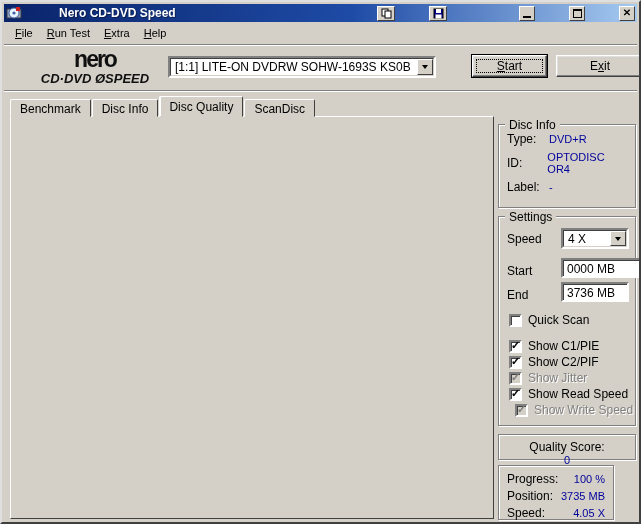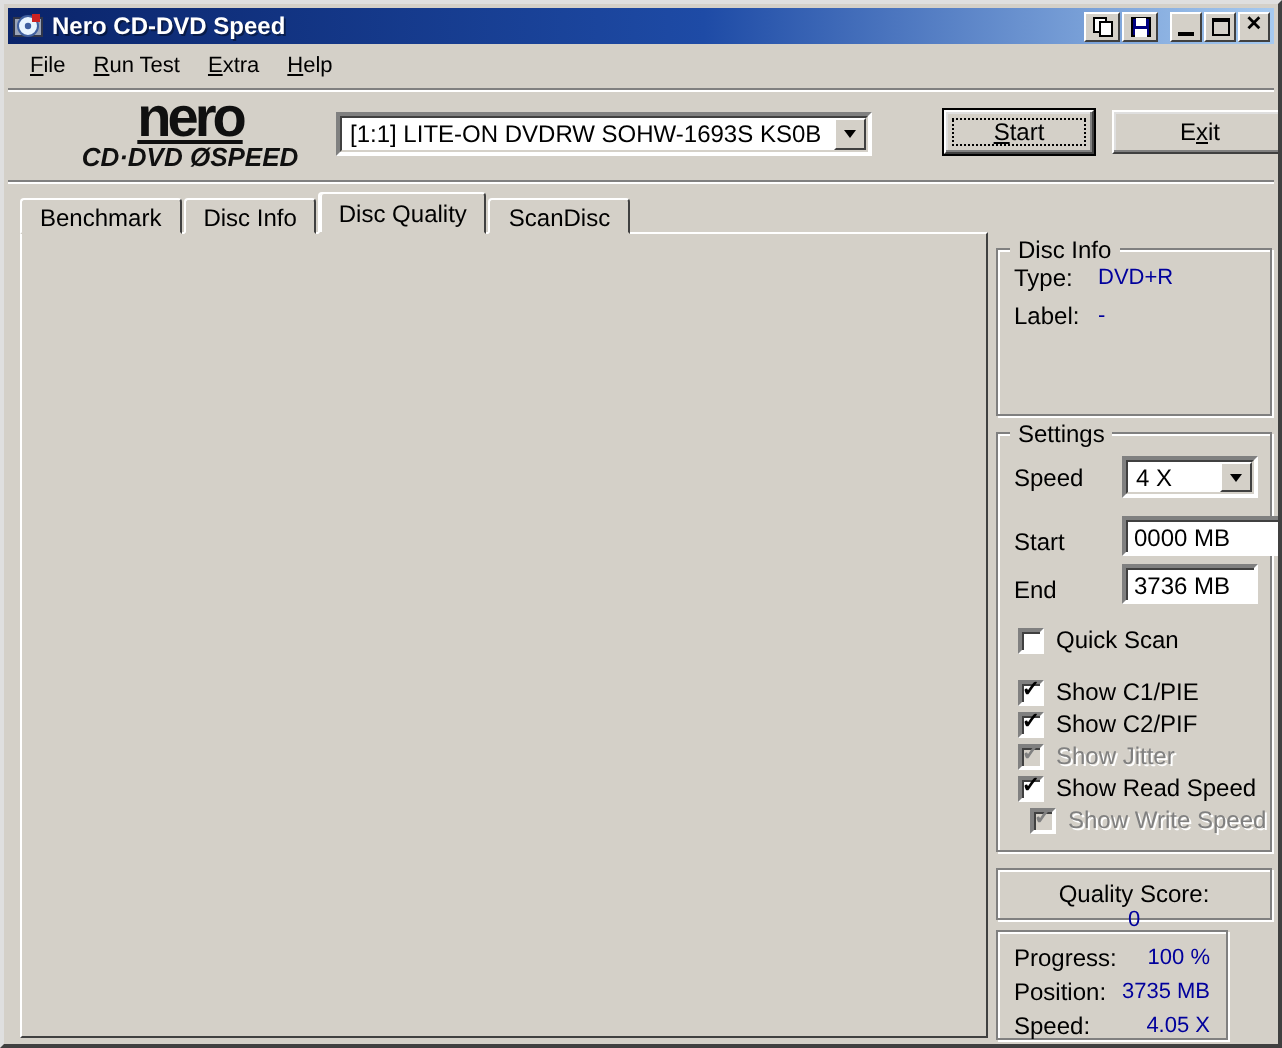--- a/index.html
+++ b/index.html
@@ -4,41 +4,41 @@
 <style>
   html,body{margin:0;padding:0;background:#c0c0c0;font-family:"Liberation Sans",sans-serif;}
   *{box-sizing:border-box;}
   .window{position:relative;width:641px;height:524px;background:#D4D0C8;
     border:2px solid;border-color:#DFDFDF #404040 #404040 #DFDFDF;overflow:hidden;
     font-size:11px;color:#000;}
   .u{text-decoration:underline;}
   
   .titlebar{position:absolute;left:2px;top:2px;right:2px;height:18px;
     background:linear-gradient(90deg,#0A246A 0%,#1E4BA6 55%,#A6CAF0 100%);
-    display:flex;align-items:center;padding:0 2px;}
+    display:flex;align-items:center;padding:0 2px;gap:33px;}
   .titlebar .title{color:#fff;font-weight:bold;font-size:12px;margin-left:4px;flex:1;
     text-shadow:1px 1px 0 rgba(0,0,0,.4);white-space:nowrap;}
   .tb-btn{width:18px;height:15px;background:#D4D0C8;border:1px solid;
     border-color:#fff #404040 #404040 #fff;margin-left:1px;display:flex;
     align-items:center;justify-content:center;font-size:9px;font-weight:bold;line-height:1;}
   .tb-btn.sys{width:16px;}
   .tb-gap{width:5px;}
   .glyph-min{width:8px;height:2px;background:#000;margin-top:7px;}
   .glyph-max{width:9px;height:9px;border:1px solid #000;border-top-width:2px;}
   .glyph-close{font-size:10px;font-weight:bold;}
   
   .menubar{position:absolute;left:2px;top:21px;right:2px;height:20px;display:flex;
     align-items:center;padding-left:4px;background:#D4D0C8;}
   .menu-item{padding:2px 7px;white-space:nowrap;}
   .sep{position:absolute;left:2px;right:2px;height:2px;
     border-top:1px solid #808080;border-bottom:1px solid #fff;}
   
   .header{position:absolute;left:2px;top:44px;right:2px;height:44px;}
   .logo{position:absolute;left:16px;top:0px;width:150px;text-align:center;color:#101010;}
-  .logo-top{font-weight:bold;font-size:28px;letter-spacing:-2px;line-height:26px;text-decoration:underline;}
+  .logo-top{font-weight:bold;font-size:23px;letter-spacing:-2px;line-height:26px;}
   .logo-bottom{font-style:italic;font-weight:bold;font-size:13px;letter-spacing:0px;line-height:13px;white-space:nowrap;}
   .combo{position:absolute;left:164px;top:10px;width:268px;height:22px;background:#fff;
     border:2px solid;border-color:#808080 #fff #fff #808080;display:flex;align-items:center;}
   .combo-inner{border:1px solid;border-color:#404040 #D4D0C8 #D4D0C8 #404040;position:absolute;inset:0;}
   .combo-text{position:relative;z-index:2;padding-left:5px;white-space:nowrap;font-size:12px;}
   .combo-btn{position:absolute;right:1px;top:1px;bottom:1px;width:16px;background:#D4D0C8;
     border:1px solid;border-color:#fff #404040 #404040 #fff;display:flex;align-items:center;justify-content:center;z-index:3;}
   .arrow-down{width:0;height:0;border-left:3px solid transparent;border-right:3px solid transparent;border-top:4px solid #000;}
   .btn{position:absolute;height:22px;background:#D4D0C8;border:1px solid;
     border-color:#fff #404040 #404040 #fff;box-shadow:inset -1px -1px 0 #808080,inset 1px 1px 0 #DFDFDF;
@@ -809,20 +809,24 @@
 
   <div class="groupbox" style="left:496px;top:122px;width:138px;height:84px;">
     <span class="legend">
         <span>Disc Info</span>
       </span>
     <div class="row" style="margin-top:7px;justify-content:flex-start;">
         <span class="rowlabel" style="width:42px;">Type:</span>
         <span class="val">DVD+R</span>
       </div>
     <div class="row" style="margin-top:5px;justify-content:flex-start;">
+        <span class="rowlabel" style="width:42px;">ID:</span>
+        <span class="val">OPTODISC OR4</span>
+      </div>
+    <div class="row" style="margin-top:5px;justify-content:flex-start;">
         <span class="rowlabel" style="width:42px;">Label:</span>
         <span class="val">-</span>
       </div>
   </div>
 
   <div class="groupbox" style="left:496px;top:214px;width:138px;height:210px;">
     <span class="legend">
         <span>Settings</span>
       </span>
     <span class="rowlabel" style="position:absolute;left:8px;top:15px;">Speed</span>

